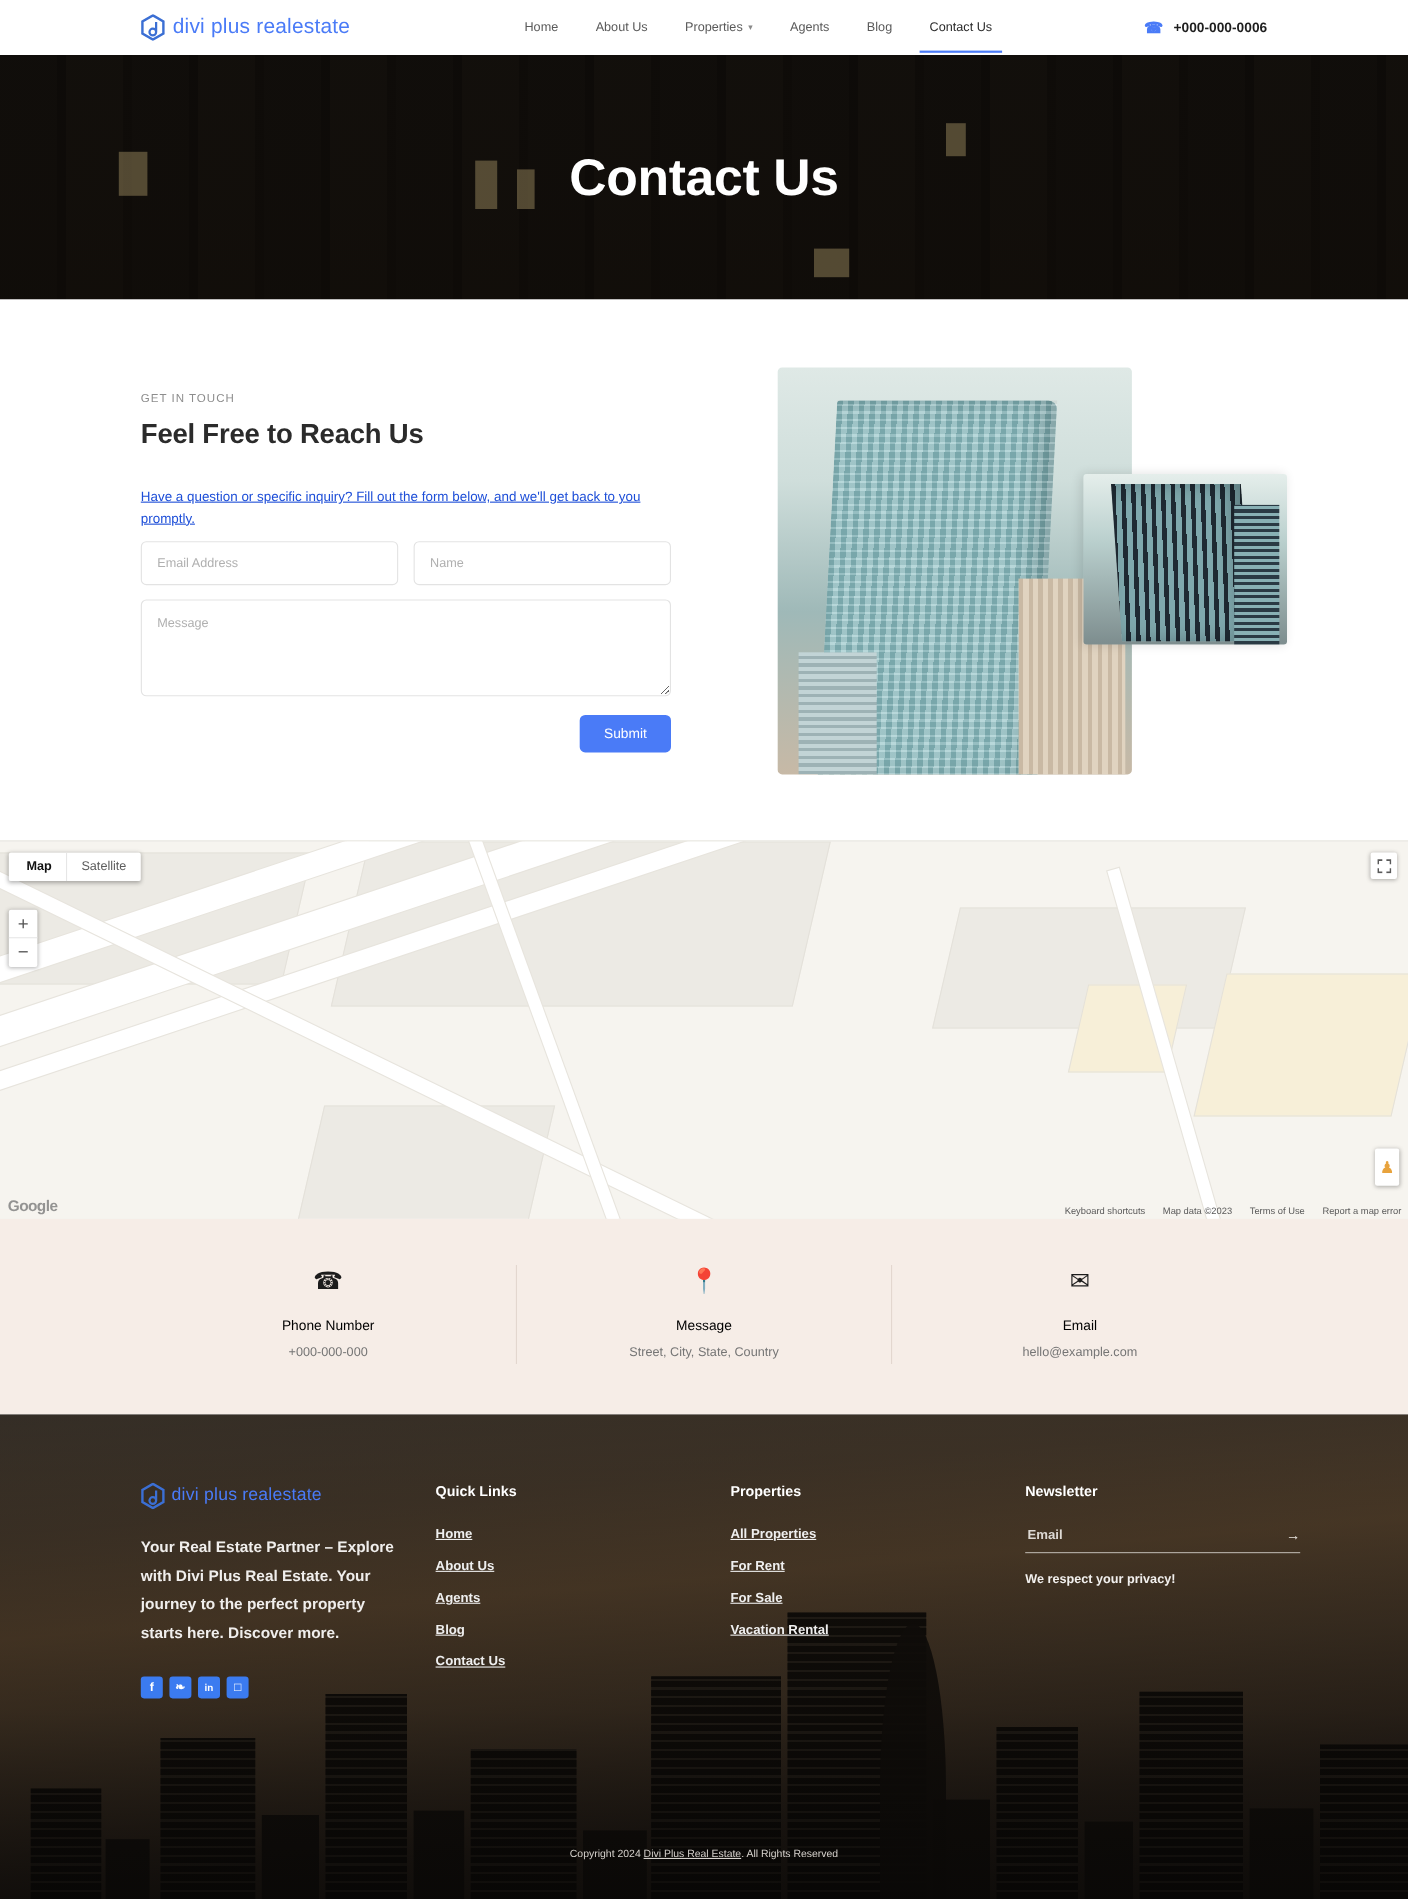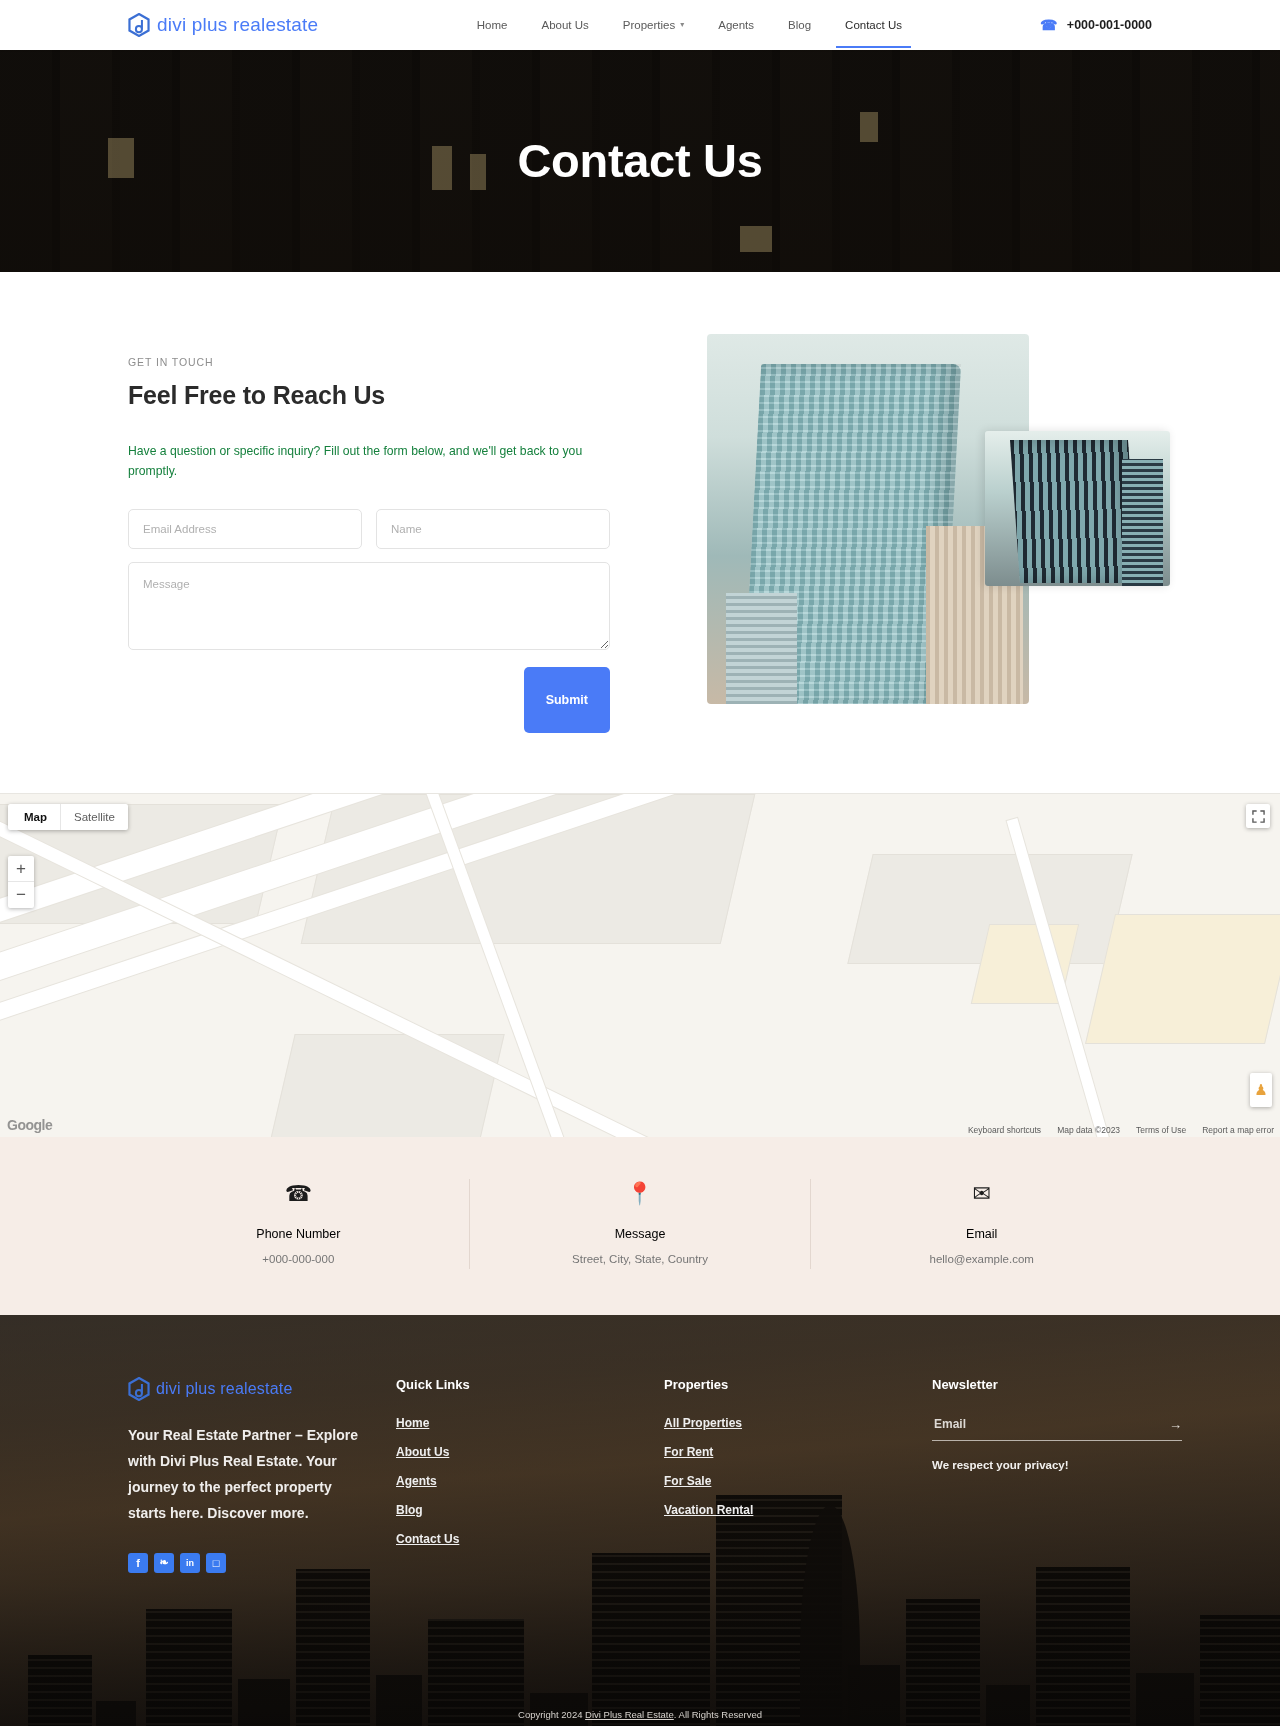--- a/index.html
+++ b/index.html
@@ -121,23 +121,24 @@
   }
   .section-heading {
     font-size: 25px;
     font-weight: bold;
     color: #2b2b2b;
     margin: 0 0 32px;
     letter-spacing: -.2px;
   }
   .section-desc {
     font-size: 12.2px;
-    color: #15803d;
+    color: #1d4ed8;
     line-height: 1.6;
-    margin: 0 0 28px;
+    margin: 0 0 11px;
+    text-decoration: underline;
   }
   .field-row { display: flex; gap: 14px; margin-bottom: 13px; }
   .input {
     border: 1px solid #e3e3e3;
     border-radius: 5px;
     background: #fff;
     padding: 13px 14px;
     font-size: 11.5px;
     font-family: "Liberation Sans", sans-serif;
     color: #3a3a3a;
@@ -152,23 +153,22 @@
     line-height: 1.5;
   }
   .submit-row { display: flex; justify-content: flex-end; margin-top: 17px; }
   .submit-btn {
     background: #4a7bf7;
     color: #fff;
     border: none;
     border-radius: 5px;
     font-size: 12.5px;
     font-family: "Liberation Sans", sans-serif;
-    padding: 26px 22px;
-    cursor: pointer;
-    font-weight: bold;
+    padding: 10px 22px;
+    cursor: pointer;
   }
 
   
   .image-col { position: relative; flex: 1; height: 370px; }
   .photo-back {
     position: absolute;
     left: 62px; top: 0;
     width: 322px; height: 370px;
     border-radius: 4px;
     overflow: hidden;
@@ -468,21 +468,21 @@
       <div class="nav-item">
         <span>Blog</span>
       </div>
       <div class="nav-item active">
         <span>Contact Us</span>
       </div>
     </nav>
 
     <div class="header-phone">
       <span class="phone-glyph">☎</span>
-      <span>+000-001-0000</span>
+      <span>+000-000-0006</span>
     </div>
 
   </div>
 </header>
 
 <section class="hero">
   <div class="hero-bg">
     <div class="hero-win" style="left:108px;top:88px;width:26px;height:40px;"></div>
     <div class="hero-win" style="left:432px;top:96px;width:20px;height:44px;"></div>
     <div class="hero-win" style="left:470px;top:104px;width:16px;height:36px;"></div>

